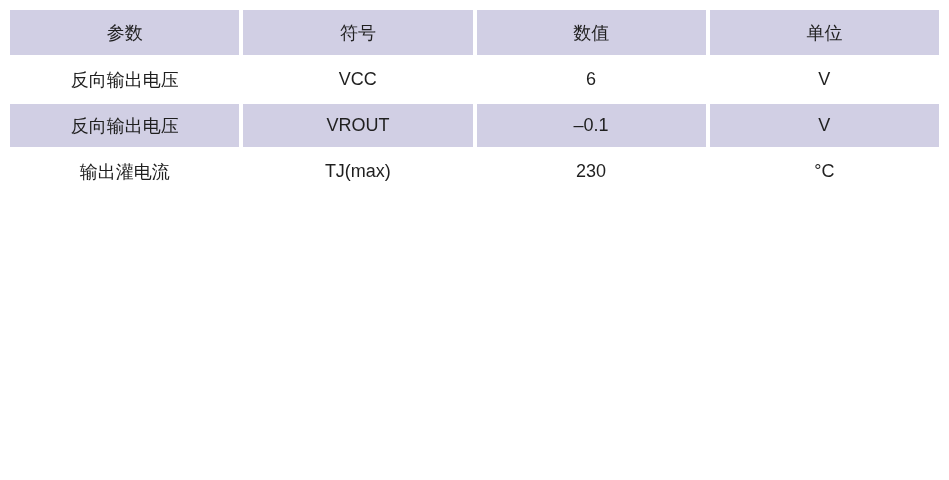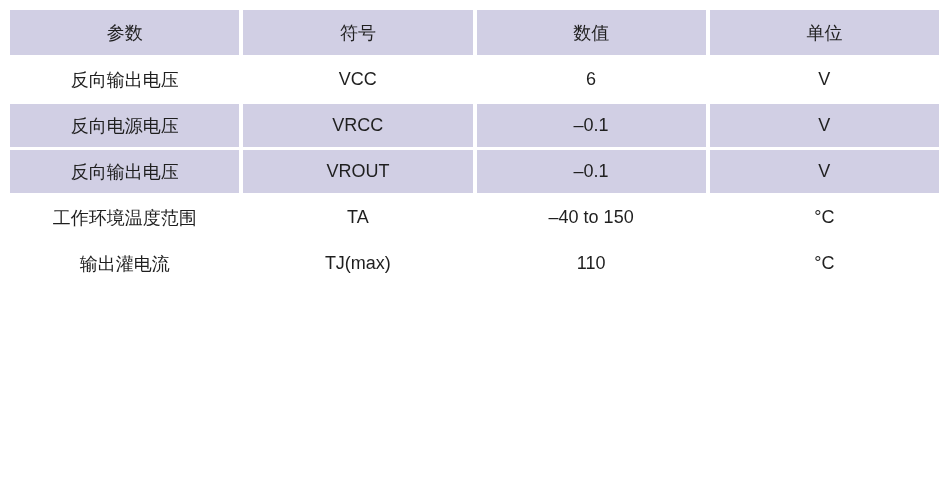--- a/index.html
+++ b/index.html
@@ -53,37 +53,25 @@
     </tr>
   </thead>
   <tbody>
     <tr>
       <td>反向输出电压</td>
       <td>VCC</td>
       <td>6</td>
       <td>V</td>
     </tr>
     <tr class="alt">
-      <td>反向电源电压</td>
-      <td>VRCC</td>
-      <td>–0.1</td>
-      <td>V</td>
-    </tr>
-    <tr class="alt">
       <td>反向输出电压</td>
       <td>VROUT</td>
       <td>–0.1</td>
       <td>V</td>
     </tr>
     <tr>
-      <td>工作环境温度范围</td>
-      <td>TA</td>
-      <td>–40 to 150</td>
-      <td>°C</td>
-    </tr>
-    <tr>
       <td>输出灌电流</td>
       <td>TJ(max)</td>
-      <td>110</td>
+      <td>230</td>
       <td>°C</td>
     </tr>
   </tbody>
 </table>
 
 </body></html>

